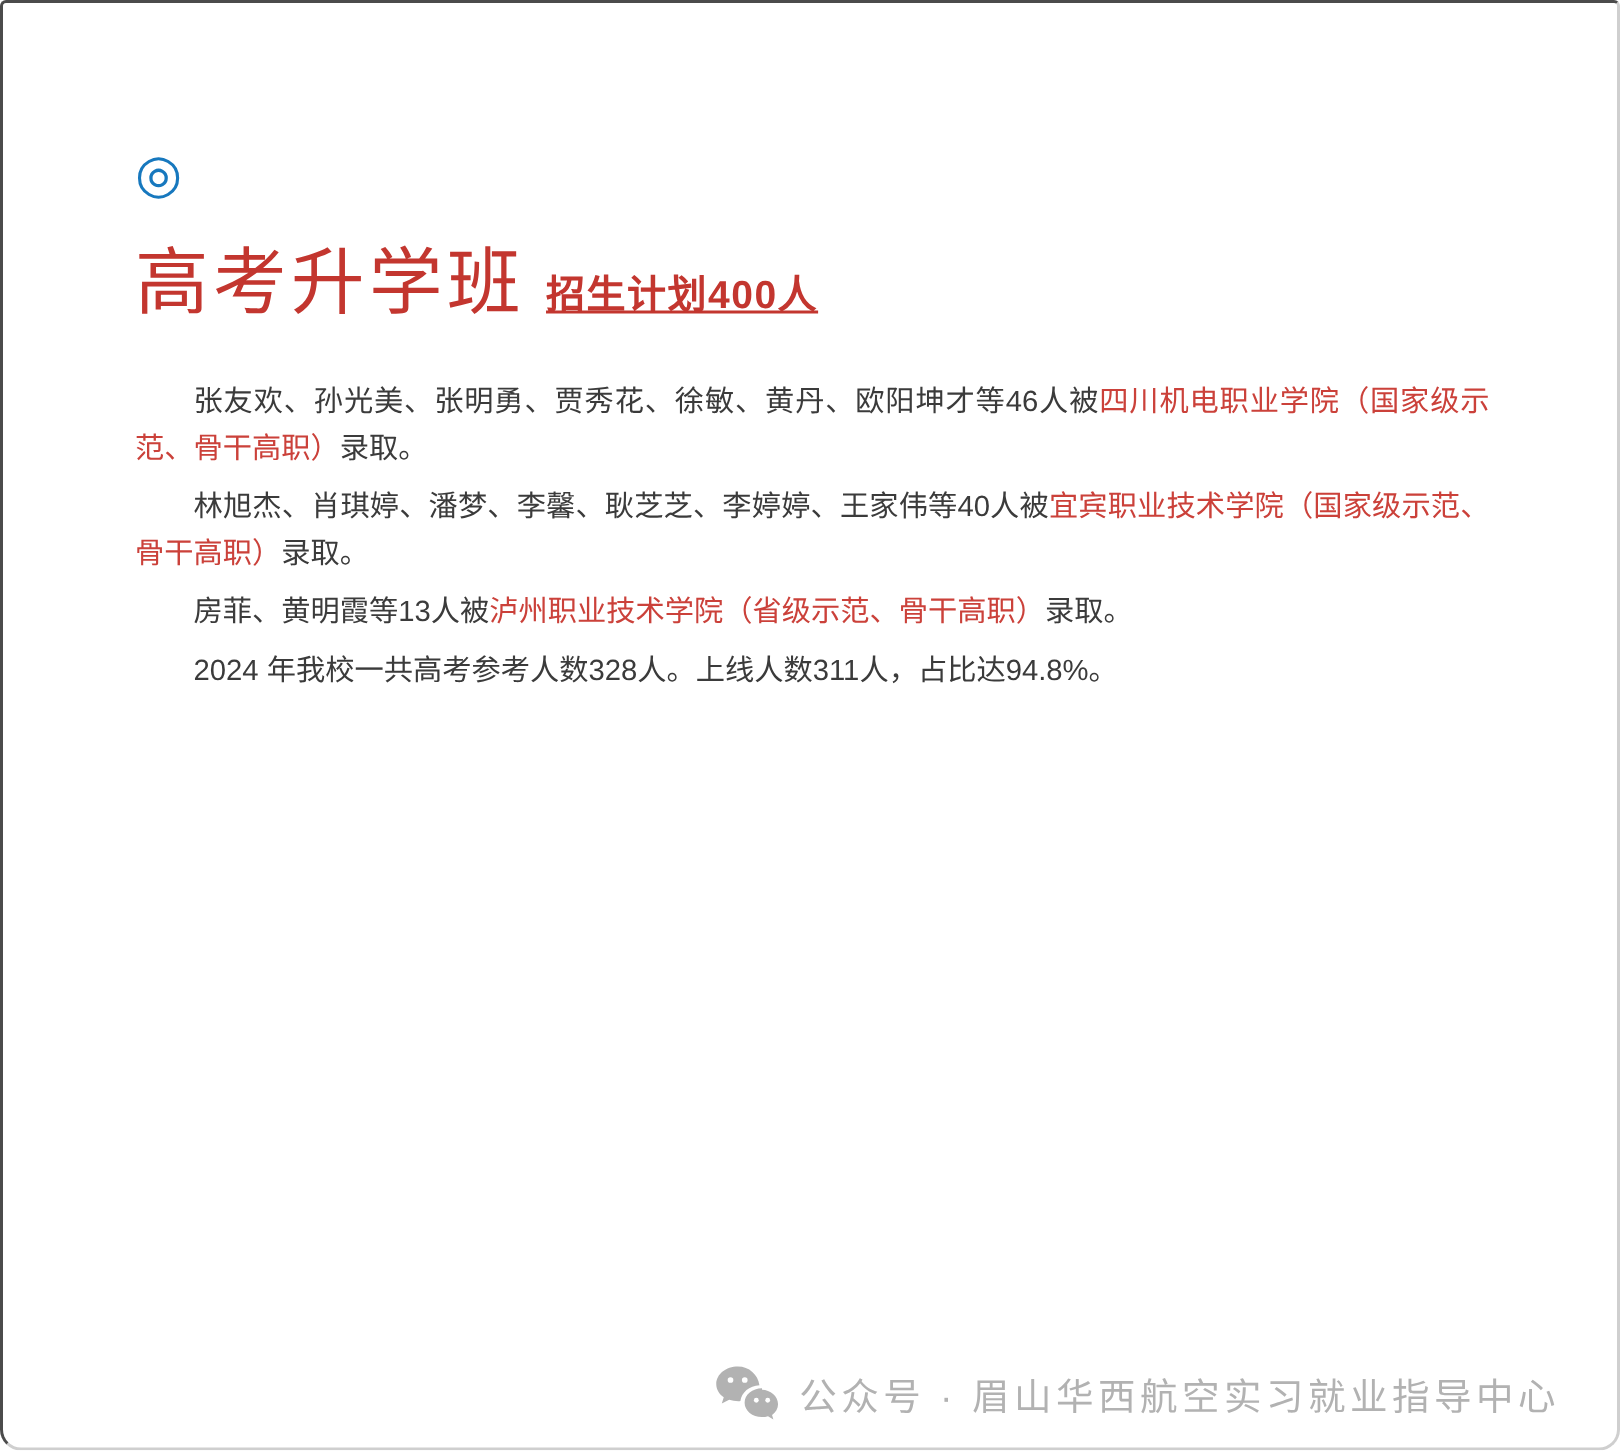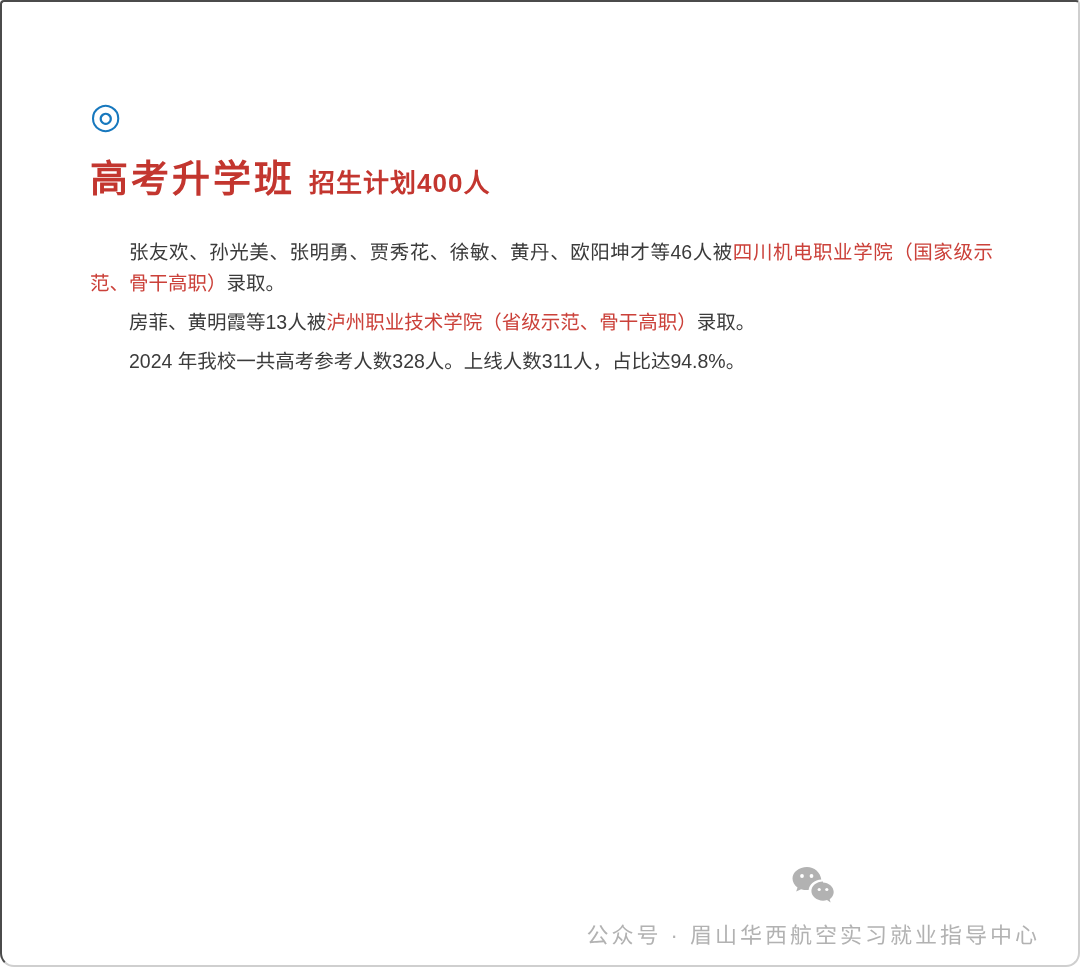--- a/index.html
+++ b/index.html
@@ -33,29 +33,30 @@
     margin-right:16px;
     line-height:1;
   }
   .class-title{
     margin:14px 0 0 0;
     color:var(--red-heading,#c3362f);
     display:flex;
     align-items:baseline;
   }
   .class-name{
-    font-size:38px;
-    font-weight:bold;
+    font-size:49px;
+    font-weight:normal;
     letter-spacing:3px;
   }
   .class-plan{
     font-size:26px;
     font-weight:bold;
     margin-left:14px;
     letter-spacing:1px;
+    text-decoration:underline;
   }
   .body-block{
     margin-top:34px;
     font-size:19.5px;
     line-height:31px;
     color:var(--body-text,#3b3b3b);
   }
   .para{
     margin:0 0 8px 0;
     text-indent:2em;
@@ -64,44 +65,44 @@
   .seg{color:var(--body-text,#3b3b3b);}
   .seg.red{color:var(--red-text,#cb413a);}
   .footer{
     position:absolute;
     right:38px;
     bottom:16px;
     display:flex;
     align-items:center;
     gap:12px;
     color:var(--footer-gray,#b2b2b2);
-    font-size:22px;
+    font-size:25px;
     letter-spacing:3px;
     white-space:nowrap;
-    flex-direction:column;
   }
   .wechat-icon{display:block;}
 </style>
 </head>
 <body>
 
 <div class="page">
   <div class="content">
 
     <h1 class="section-title">
       <span class="bullseye">◎</span>
     </h1>
 
     <h2 class="class-title">
       <span class="class-name">高考升学班</span>
       <span class="class-plan">招生计划400人</span>
     </h2>
 
     <div class="body-block" id="paragraphs">
         <p class="para"><span class="seg">张友欢、孙光美、张明勇、贾秀花、徐敏、黄丹、欧阳坤才等46人被</span><span class="seg red">四川机电职业学院（国家级示范、骨干高职）</span><span class="seg">录取。</span></p>
+        <p class="para"><span class="seg">林旭杰、肖琪婷、潘梦、李馨、耿芝芝、李婷婷、王家伟等40人被</span><span class="seg red">宜宾职业技术学院（国家级示范、骨干高职）</span><span class="seg">录取。</span></p>
         <p class="para"><span class="seg">房菲、黄明霞等13人被</span><span class="seg red">泸州职业技术学院（省级示范、骨干高职）</span><span class="seg">录取。</span></p>
         <p class="para"><span class="seg">2024 年我校一共高考参考人数328人。上线人数311人，占比达94.8%。</span></p>
       </div>
   </div>
 
   <div class="footer">
     <svg class="wechat-icon" width="46" height="40" viewBox="0 0 46 40" aria-hidden="true">
       <g fill="#b2b2b2">
         <path d="M17 2 C9 2 2.5 7.2 2.5 13.6 c0 3.6 2 6.8 5 8.9 L6.2 26.6 l4.9-2.4 c1.9 .6 4 .9 6.2 .9 .4 0 .9 0 1.3 -.1 C19.3 19.3 24.6 14.8 31.3 14.5 30.4 7.4 24.3 2 17 2 z"></path>
         <path d="M33 16.5 c-6.4 0-11.6 4.3-11.6 9.6 0 5.3 5.2 9.6 11.6 9.6 1.4 0 2.8 -.2 4 -.6 L40.6 37.4 l-.9-3.1 c2.5-1.8 4-4.4 4-7.2 0-5.3-5.2-9.6-10.7-9.6 z"></path>

